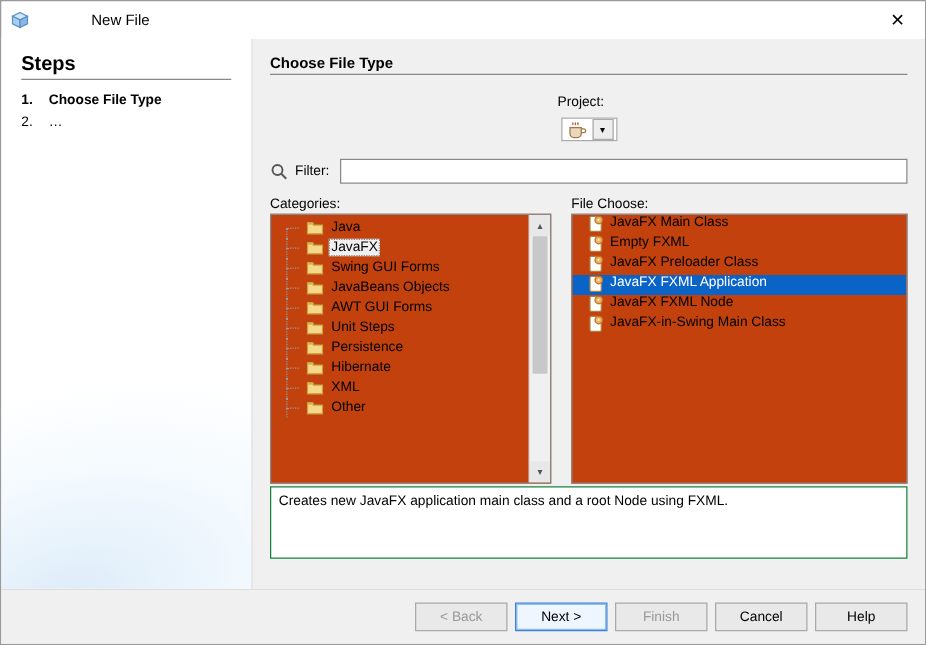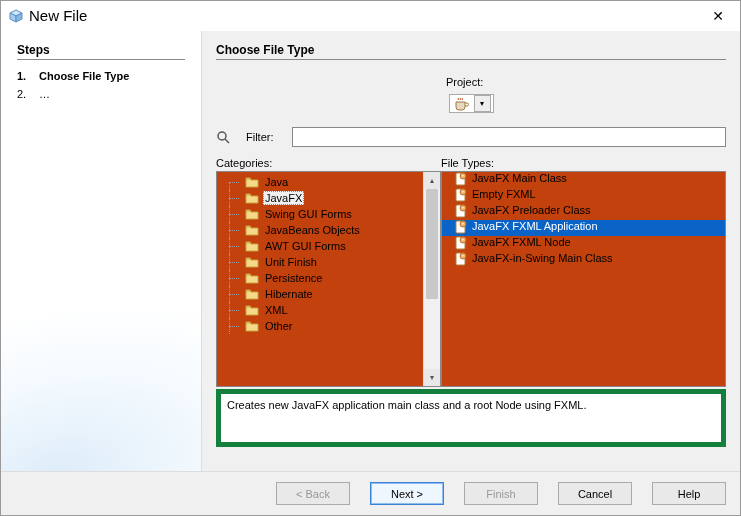--- a/index.html
+++ b/index.html
@@ -20,21 +20,21 @@
     flex-direction: column;
   }
   .titlebar {
     height: 30px;
     display: flex;
     align-items: center;
     padding: 0 8px;
     border-bottom: 1px solid #fff;
   }
   .titlebar .icon { margin-right: 6px; }
-  .titlebar .title { flex: 1; font-size: 15px; }
+  .titlebar .title { flex: 1; font-size: 12px; margin-left: 44px; }
   .titlebar .close { font-size: 14px; padding: 4px 8px; cursor: default; }
   .body {
     flex: 1;
     display: flex;
     overflow: hidden;
   }
   .sidebar {
     width: 200px;
     padding: 12px 16px;
     position: relative;
@@ -46,21 +46,21 @@
     position: absolute;
     bottom: -60px;
     left: -80px;
     width: 400px;
     height: 240px;
     background: radial-gradient(ellipse at 30% 70%, rgba(120,180,230,0.25) 0%, rgba(180,220,250,0.15) 40%, rgba(255,255,255,0) 70%);
     transform: rotate(-15deg);
     pointer-events: none;
   }
   .sidebar h3 {
-    font-size: 12px;
+    font-size: 16px;
     margin: 0 0 2px 0;
     font-weight: bold;
   }
   .underline {
     border-bottom: 1px solid #888;
     margin-bottom: 8px;
   }
   .steps ol { list-style: none; margin: 0; padding: 0; }
   .steps li { display: flex; gap: 10px; line-height: 1.6; }
   .steps li .num { width: 12px; }
@@ -103,33 +103,33 @@
     border: 1px solid #aaa;
     background: #eee;
     display: flex;
     align-items: center;
     justify-content: center;
     font-size: 8px;
   }
   .filter-row {
     display: flex;
     align-items: center;
-    gap: 16px;
+    gap: 6px;
     margin-top: 10px;
   }
   .filter-row label { margin-right: 2px; }
   .filter-input {
     flex: 1;
     height: 20px;
     border: 1px solid #888;
     background: #fff;
   }
   .lists {
     display: flex;
-    gap: 0;
+    gap: 16px;
     margin-top: 10px;
   }
   .listcol { display: flex; flex-direction: column; }
   .listcol.cats { width: 225px; }
   .listcol.types { flex: 1; }
   .listcol > label { margin-bottom: 2px; }
   .listbox {
     border: 1px solid #888;
     background: #c2410c;
     height: 216px;
@@ -221,32 +221,32 @@
     color: #fff;
   }
   .file-icon {
     width: 14px;
     height: 14px;
     flex-shrink: 0;
   }
   .desc-label { margin-top: 10px; }
   .desc-box {
     margin-top: 2px;
-    border: 5px solid #15803d;
+    border: 1px solid #15803d;
     background: #fff;
     height: 58px;
     padding: 4px 6px;
     line-height: 1.3;
   }
   .footer {
     border-top: 1px solid #ddd;
     padding: 10px 14px;
     display: flex;
     justify-content: flex-end;
-    gap: 20px;
+    gap: 6px;
     background: #f0f0f0;
   }
   .btnf {
     min-width: 74px;
     height: 23px;
     border: 1px solid #aaa;
     background: #e9e9e9;
     font-size: 11px;
     display: flex;
     align-items: center;
@@ -383,21 +383,21 @@
                   <span class="lbl">AWT GUI Forms</span>
                 </div>
                 <div class="tree-item">
                   <span class="tree-conn"></span>
                   <span class="folder-icon">
                     <svg viewBox="0 0 14 12">
                       <path d="M1 3 h4 l1 1 h7 v7 h-12 z" fill="#f5d88a" stroke="#c9a23e"></path>
                       <path d="M1 3 v-1 h4 l1 1" fill="#e8c56e" stroke="#c9a23e"></path>
                     </svg>
                   </span>
-                  <span class="lbl">Unit Finish</span>
+                  <span class="lbl">Unit Steps</span>
                 </div>
                 <div class="tree-item">
                   <span class="tree-conn"></span>
                   <span class="folder-icon">
                     <svg viewBox="0 0 14 12">
                       <path d="M1 3 h4 l1 1 h7 v7 h-12 z" fill="#f5d88a" stroke="#c9a23e"></path>
                       <path d="M1 3 v-1 h4 l1 1" fill="#e8c56e" stroke="#c9a23e"></path>
                     </svg>
                   </span>
                   <span class="lbl">Persistence</span>
@@ -436,21 +436,21 @@
             <div class="scrollbar">
               <div class="btn">▴</div>
               <div class="track">
                   <div class="thumb"></div>
                 </div>
               <div class="btn">▾</div>
             </div>
           </div>
         </div>
         <div class="listcol types">
-          <label>File Types:</label>
+          <label>File Choose:</label>
           <div class="listbox">
             <div id="type-list">
                 <div class="type-item">
                   <span class="file-icon"><svg viewBox="0 0 14 14">
                       <rect x="2" y="1" width="9" height="12" rx="1" fill="#fff" stroke="#b08040"></rect>
                       <circle cx="9" cy="4" r="3" fill="#f0b060" stroke="#c07020"></circle>
                       <path d="M8 4 l1 0 l0 -1" stroke="#fff" fill="none"></path>
                     </svg></span>
                   <span>JavaFX Main Class</span>
                 </div>

